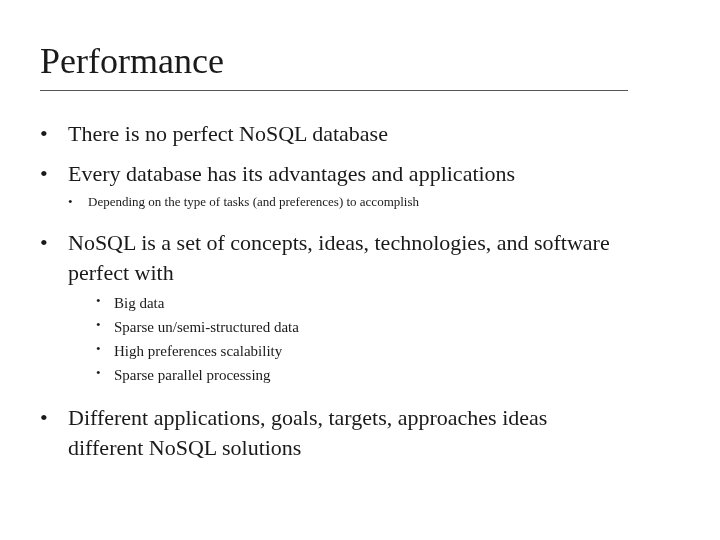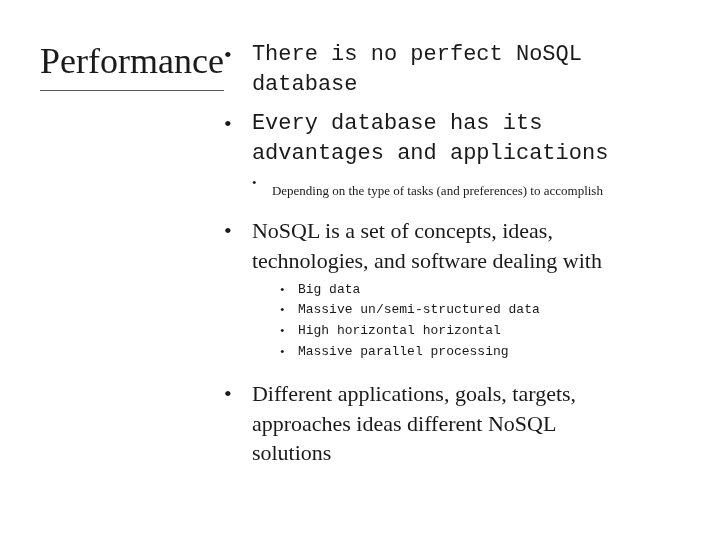--- a/index.html
+++ b/index.html
@@ -15,21 +15,21 @@
       font-family: 'Times New Roman', Times, serif;
       color: #1a1a1a;
       overflow: hidden;
     }
 
     .slide {
       width: 668px;
       height: 540px;
       padding: 40px 40px 30px 40px;
       display: flex;
-      flex-direction: row;
+      flex-direction: column;
     }
 
     .title-section {
       margin-bottom: 12px;
     }
 
     .title {
       font-size: 36px;
       font-weight: normal;
       color: #1a1a1a;
@@ -57,21 +57,20 @@
       margin-bottom: 4px;
     }
 
     .bullet-item .bullet {
       min-width: 28px;
       font-size: 22px;
     }
 
     .bullet-item .text {
       flex: 1;
-      font-family: Liberation Mono, monospace;
     }
 
     .sub-bullets {
       margin-left: 28px;
       margin-top: 3px;
       margin-bottom: 6px;
     }
 
     .sub-bullet-item {
       display: flex;
@@ -82,21 +81,20 @@
     }
 
     .sub-bullet-item .sub-bullet {
       min-width: 20px;
       font-size: 13px;
     }
 
     .sub-bullet-item .text {
       flex: 1;
       font-size: 13px;
-      margin-top: 8px;
     }
 
     .large-bullet {
       display: flex;
       align-items: flex-start;
       font-size: 22px;
       line-height: 1.35;
       margin-bottom: 4px;
       margin-top: 4px;
     }
@@ -126,22 +124,21 @@
       color: #1a1a1a;
     }
 
     .nested-sub-bullet-item .sub-bullet {
       min-width: 18px;
       font-size: 13px;
     }
 
     .nested-sub-bullet-item .text {
       flex: 1;
-      font-size: 13px;
-      font-family: Liberation Mono, monospace;
+      font-size: 15px;
     }
   </style>
 </head>
 <body>
 
 <div class="slide">
   <div class="title-section">
     <h1 class="title">Performance</h1>
     <hr class="title-divider">
   </div>
@@ -162,38 +159,38 @@
         <div class="sub-bullet-item">
           <span class="sub-bullet">•</span>
           <span class="text">Depending on the type of tasks (and preferences) to accomplish</span>
         </div>
       </div>
     </div>
 
     <div>
       <div class="large-bullet">
         <span class="bullet">•</span>
-        <span class="text">NoSQL is a set of concepts, ideas, technologies, and software dealing with</span>
+        <span class="text">NoSQL is a set of concepts, ideas, technologies, and software perfect with</span>
       </div>
       <div class="nested-sub-bullets">
         <div class="nested-sub-bullet-item">
           <span class="sub-bullet">•</span>
           <span class="text">Big data</span>
         </div>
         <div class="nested-sub-bullet-item">
           <span class="sub-bullet">•</span>
-          <span class="text">Massive un/semi-structured data</span>
+          <span class="text">Sparse un/semi-structured data</span>
         </div>
         <div class="nested-sub-bullet-item">
           <span class="sub-bullet">•</span>
-          <span class="text">High horizontal horizontal</span>
+          <span class="text">High preferences scalability</span>
         </div>
         <div class="nested-sub-bullet-item">
           <span class="sub-bullet">•</span>
-          <span class="text">Massive parallel processing</span>
+          <span class="text">Sparse parallel processing</span>
         </div>
       </div>
     </div>
 
     <div class="large-bullet">
       <span class="bullet">•</span>
       <span class="text">Different applications, goals, targets, approaches ideas different NoSQL solutions</span>
     </div>
 
   </div>

